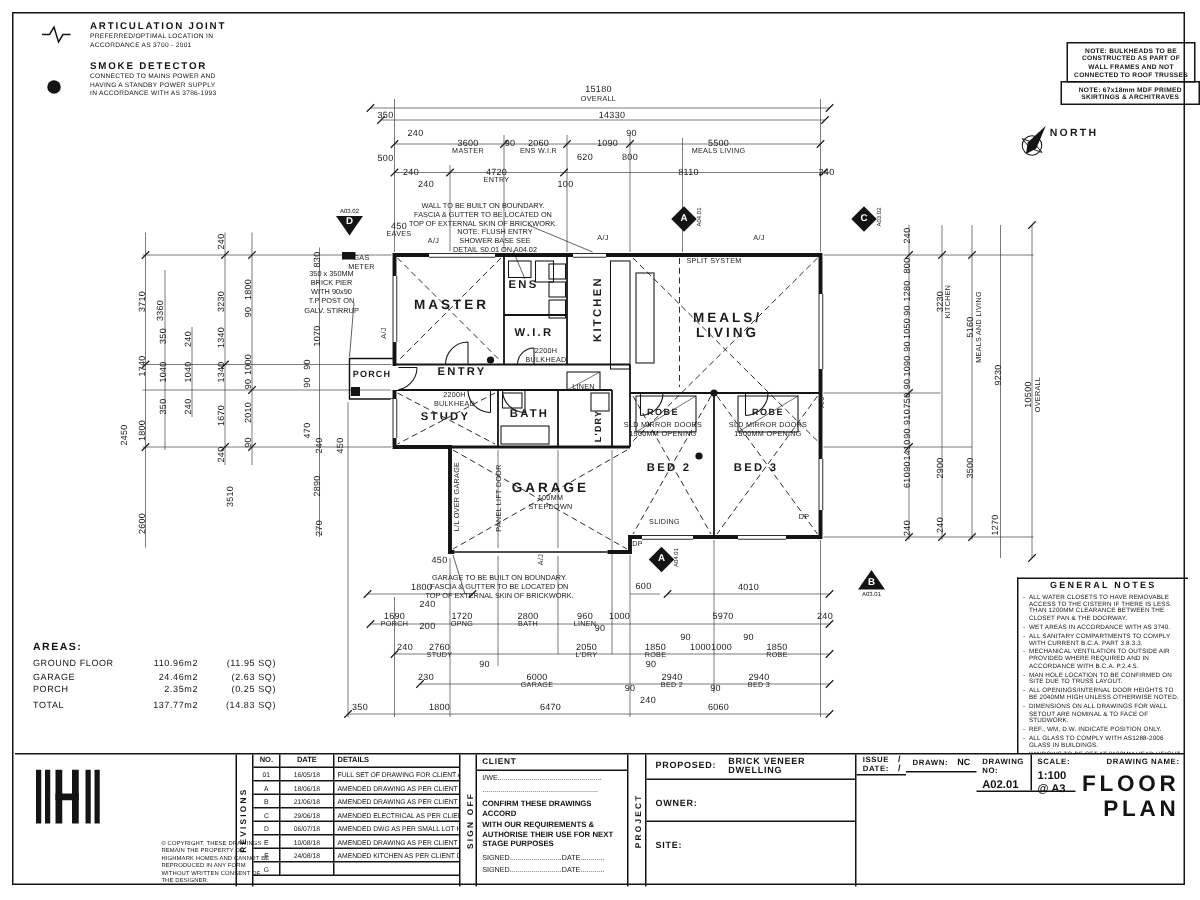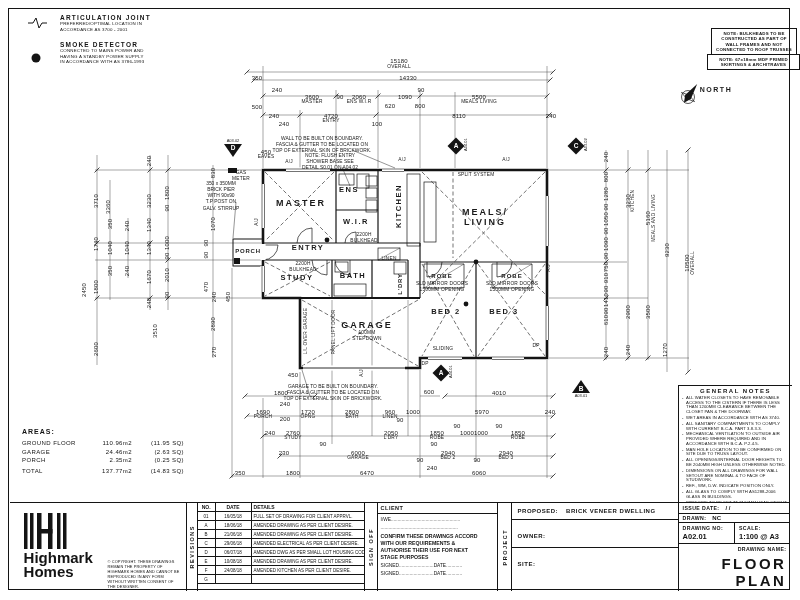--- a/index.html
+++ b/index.html
@@ -91,21 +91,21 @@
   .client-para{font-size:5.2px;font-weight:700;line-height:1.3;margin:2px 0;white-space:pre-line;}
 
   #cell-project-strip{width:14px;}
   #cell-proposed{width:167px;}
   .prop-row1{border-bottom:.8px solid #141414;height:16px;display:flex;align-items:center;padding:0 6px;gap:8px;}
   .prop-label{font-size:6px;font-weight:700;letter-spacing:.5px;}
   .prop-value{font-size:6px;font-weight:700;letter-spacing:.5px;}
   .prop-row2{height:27px;padding:4px 6px;box-sizing:border-box;}
   .prop-row3{border-top:.8px solid #141414;padding:4px 6px;}
 
-  #cell-title{flex:1;display:flex;flex-direction:column;}
+  #cell-title{flex:1;display:flex;flex-direction:row;}
   .tb-row{box-sizing:border-box;border-bottom:.8px solid #141414;display:flex;align-items:center;padding:0 4px;gap:6px;}
   .tb-label{font-size:5.2px;font-weight:700;letter-spacing:.4px;}
   .tb-value{font-size:6px;font-weight:700;}
   .tb-split{display:flex;border-bottom:.8px solid #141414;}
   .tb-cell{flex:1;padding:2px 4px;box-sizing:border-box;}
   .tb-cell + .tb-cell{border-left:.8px solid #141414;}
   .tb-big{font-size:7.5px;font-weight:700;margin-top:1px;}
   .tb-name{flex:1;padding:2px 4px;text-align:right;}
   .tb-floorplan{font-size:15px;font-weight:700;letter-spacing:2.5px;margin-top:3px;}
 </style>
@@ -527,24 +527,20 @@
         <g fill="#141414">
           <rect x="0" y="0" width="3.5" height="36"></rect>
             <rect x="6" y="0" width="3.5" height="36"></rect>
           <rect x="13" y="0" width="4.5" height="36"></rect>
             <rect x="24" y="0" width="4.5" height="36"></rect>
           <rect x="13" y="16" width="15.5" height="4.5"></rect>
           <rect x="33" y="0" width="3.5" height="36"></rect>
             <rect x="39" y="0" width="3.5" height="36"></rect>
         </g>
       </svg>
-      <div class="logo-name">
-        <div>Highmark</div>
-        <div>Homes</div>
-      </div>
       <div class="logo-copy">© COPYRIGHT. THESE DRAWINGS REMAIN THE PROPERTY OF HIGHMARK HOMES AND CANNOT BE REPRODUCED IN ANY FORM WITHOUT WRITTEN CONSENT OF THE DESIGNER.</div>
     </div>
 
     <div id="cell-rev">
       <div class="vstrip" style="left:0">
         <span>REVISIONS</span>
       </div>
       <div class="rev-table">
         <div class="hd">NO.</div>
         <div class="hd">DATE</div>

